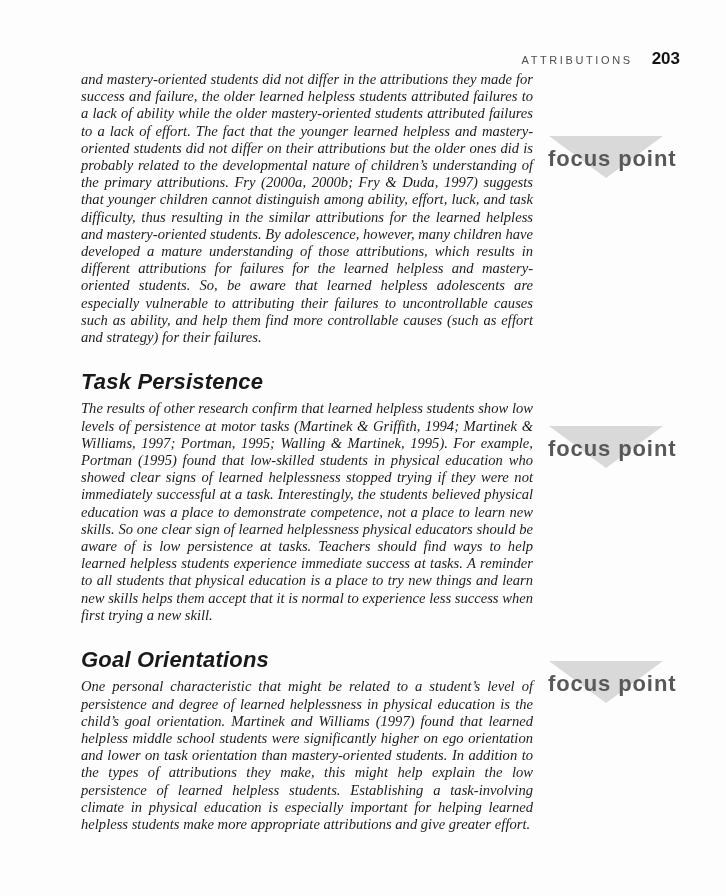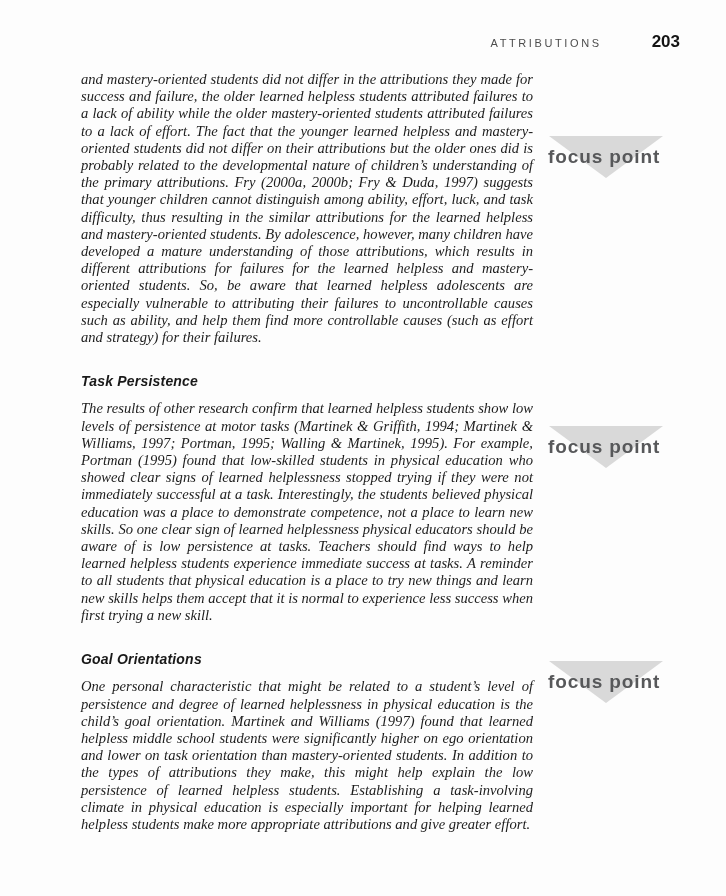--- a/index.html
+++ b/index.html
@@ -14,56 +14,55 @@
     width: 726px;
     height: 896px;
     background: #fdfdfd;
     overflow: hidden;
     font-family: "Liberation Serif", serif;
     color: #1c1c1c;
   }
   
   .running-header {
     position: absolute;
-    top: 32px;
+    top: 49px;
     right: 46px;
     display: flex;
     align-items: baseline;
-    gap: 30px;
+    gap: 19px;
   }
   .running-head {
     font-family: "Liberation Sans", sans-serif;
     font-size: 11px;
     letter-spacing: 2.6px;
     color: #4d4d4d;
   }
   .page-number {
     font-family: "Liberation Sans", sans-serif;
     font-size: 17px;
     font-weight: bold;
     color: #141414;
-    margin-left: 20px;
   }
   
   .main-column {
     position: absolute;
     left: 81px;
     top: 71px;
     width: 452px;
     font-size: 14.6px;
     line-height: 17.2px;
     text-align: justify;
     font-style: italic;
   }
   .main-column p {
     margin: 0;
   }
   .section-heading {
     font-family: "Liberation Sans", sans-serif;
-    font-size: 14px;
+    font-size: 22px;
     font-weight: bold;
     letter-spacing: 0.2px;
     color: #191919;
     text-align: left;
     margin: 27px 0 10px 0;
   }
   
   .focus-point {
     position: absolute;
     left: 548px;
@@ -81,21 +80,21 @@
     width: 0;
     height: 0;
     border-left: 57px solid transparent;
     border-right: 57px solid transparent;
     border-top: 42px solid #d9d9d9;
   }
   .fp-label {
     position: absolute;
     left: 0;
     top: 10px;
-    font-size: 19px;
+    font-size: 22px;
     font-weight: bold;
     letter-spacing: 0.9px;
     color: #57585a;
     white-space: nowrap;
   }
   .fp-text {
     margin: 0;
     font-size: 12.4px;
     line-height: 19px;
     letter-spacing: -0.1px;

